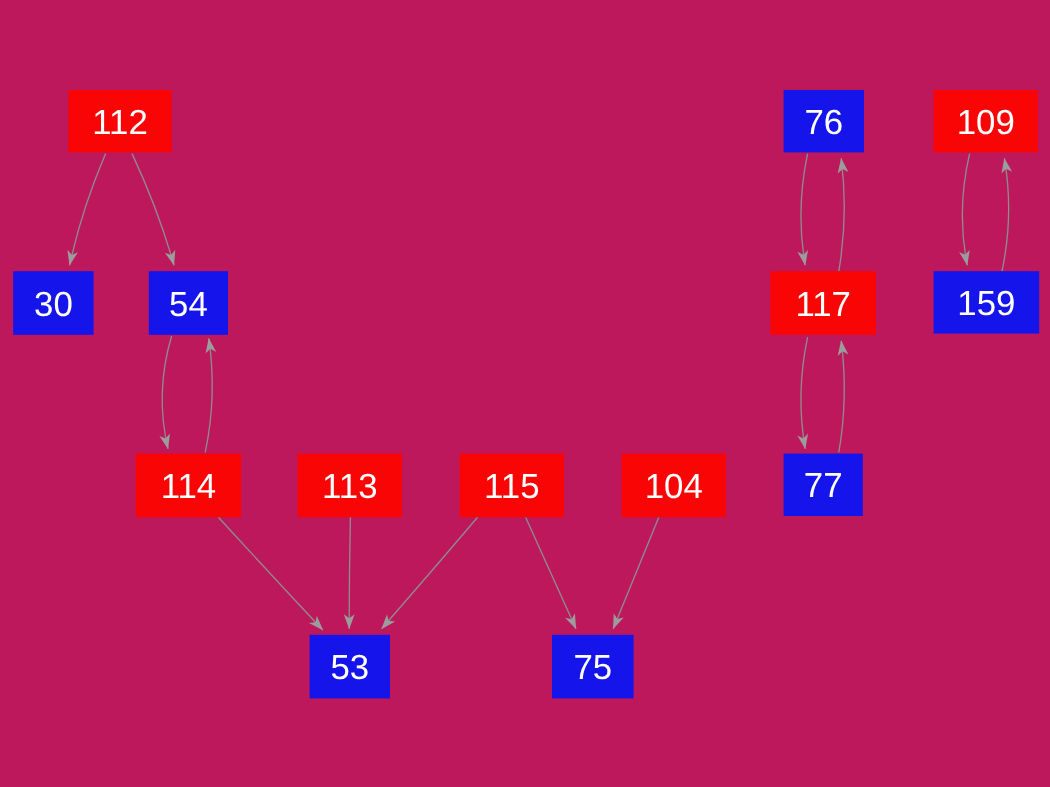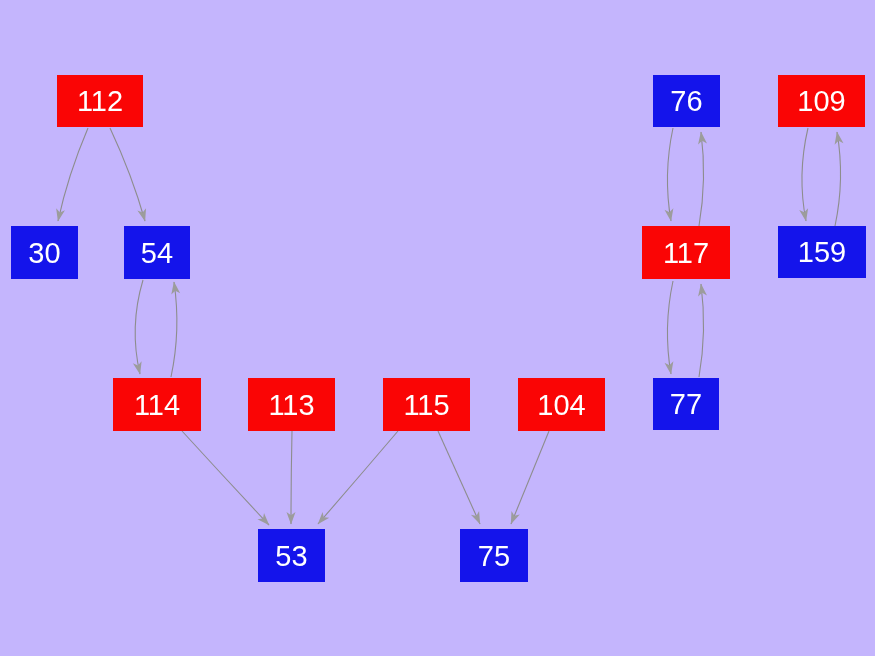--- a/index.html
+++ b/index.html
@@ -8,21 +8,21 @@
     background: #ffffff;
     width: 875px;
     height: 656px;
     overflow: hidden;
     font-family: "Liberation Sans", sans-serif;
   }
   .stage {
     position: relative;
     width: 875px;
     height: 656px;
-    background: #c4b5fd;
+    background: #be185d;
   }
   svg { display: block; }
   .edge-path {
     fill: none;
     stroke-width: 1.1px;
   }
   .node-rect {
     stroke: none;
   }
   .node-label {

